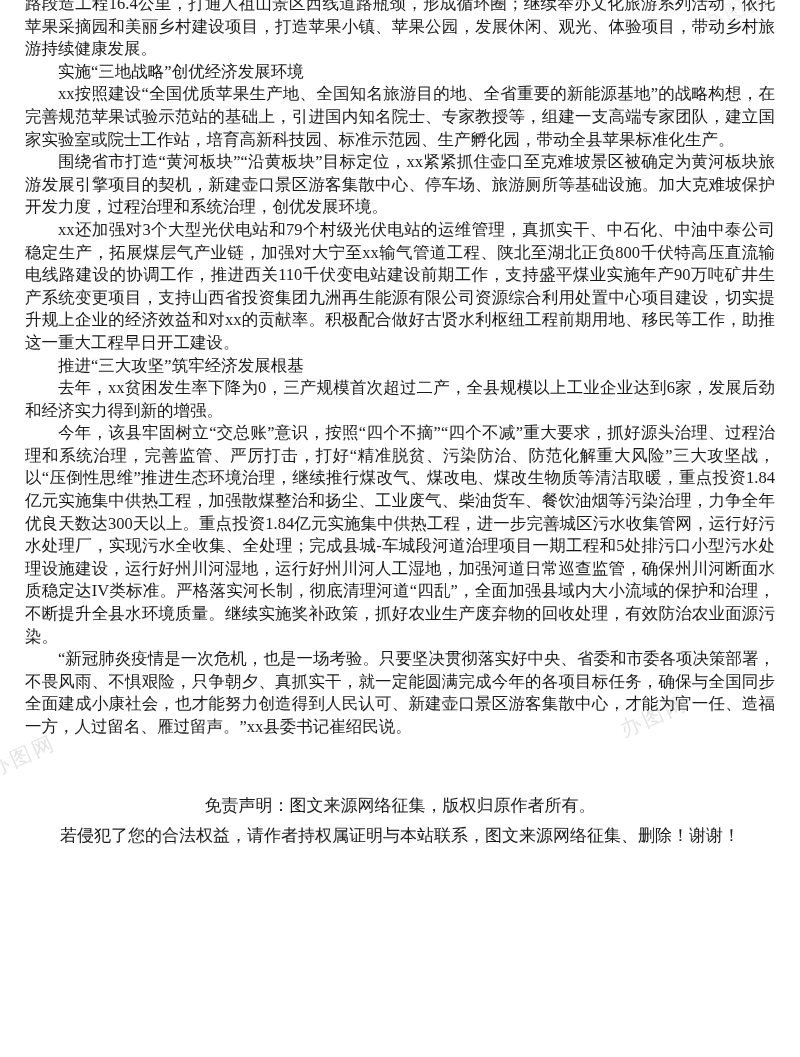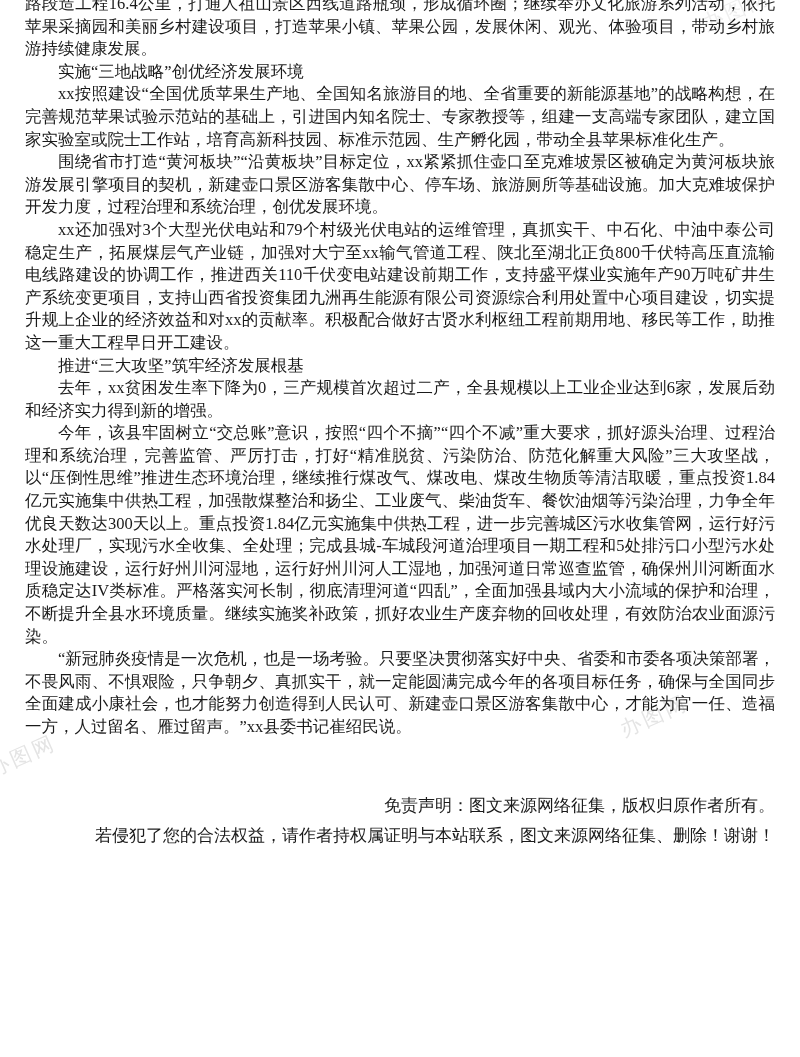--- a/index.html
+++ b/index.html
@@ -40,21 +40,21 @@
     font-weight: normal;
     text-indent: 2em;
   }
   .disclaimer {
     margin-top: 52px;
   }
   .disclaimer p {
     font-size: 17px;
     line-height: 30px;
     text-indent: 0;
-    text-align: right;
+    text-align: center;
     word-break: break-all;
   }
   .watermark {
     position: absolute;
     color: #d6d6d6;
     opacity: 0.65;
     font-size: 21px;
     letter-spacing: 3px;
     transform: rotate(-24deg);
     pointer-events: none;

